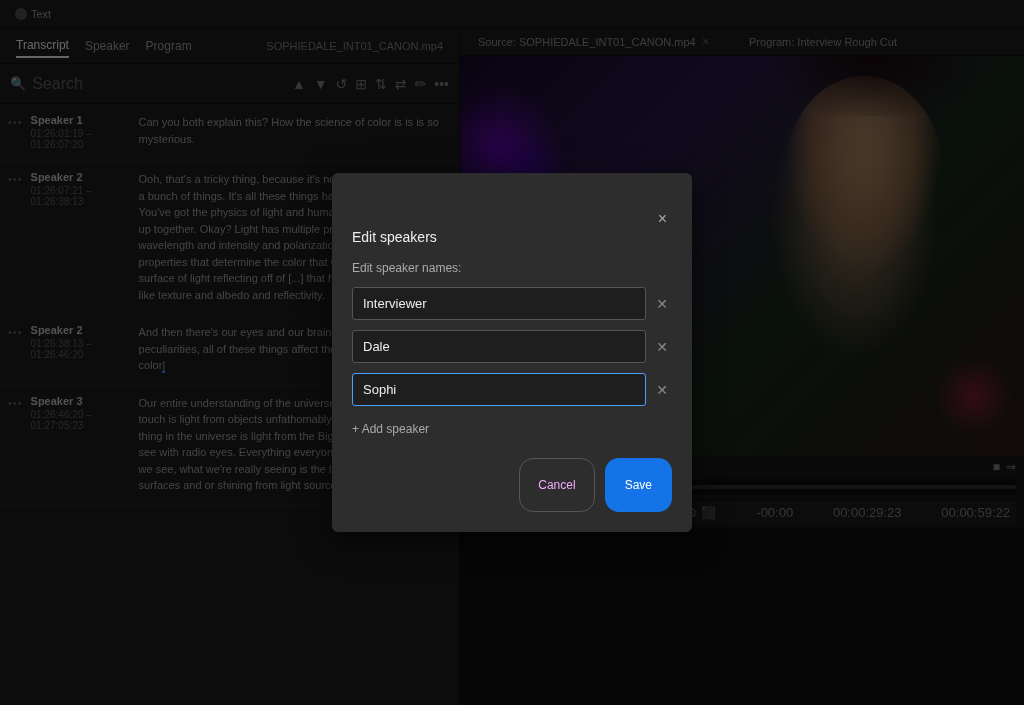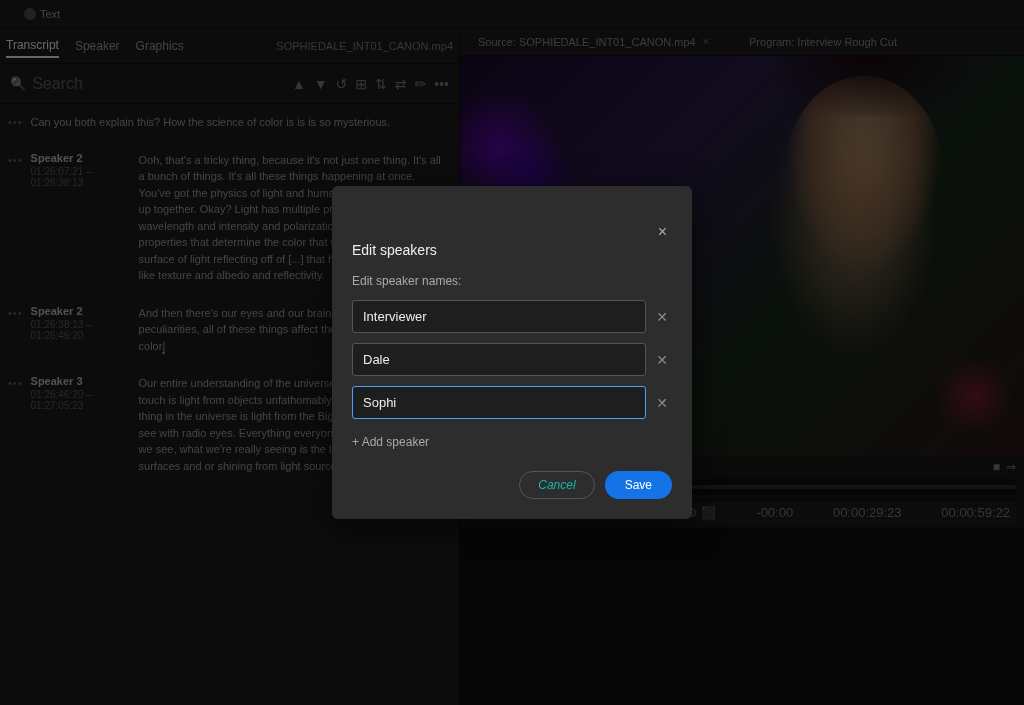--- a/index.html
+++ b/index.html
@@ -12,21 +12,21 @@
       overflow: hidden;
       position: relative;
     }
 
     
     .top-bar {
       background: #1e1e1e;
       height: 28px;
       display: flex;
       align-items: center;
-      padding: 0 24px;
+      padding: 0 15px;
       border-bottom: 1px solid #111;
       font-size: 11px;
       color: #aaa;
     }
     .top-bar-close { width: 12px; height: 12px; background: #555; border-radius: 50%; display: inline-block; margin-right: 4px; cursor: pointer; }
 
     
     .main-layout {
       display: flex;
       height: calc(705px - 28px);
@@ -37,21 +37,21 @@
       width: 460px;
       background: #1e1e1e;
       display: flex;
       flex-direction: column;
       border-right: 1px solid #111;
     }
 
     .tabs-bar {
       display: flex;
       align-items: center;
-      padding: 0 6px;
+      padding: 0 16px;
       background: #1e1e1e;
       border-bottom: 1px solid #111;
       height: 36px;
     }
     .tab {
       font-size: 12px;
       color: #aaa;
       margin-right: 16px;
       cursor: pointer;
       padding: 4px 0;
@@ -432,26 +432,25 @@
       border: none;
     }
     .modal-actions {
       display: flex;
       justify-content: flex-end;
       gap: 10px;
     }
     .btn-cancel {
       background: transparent;
       border: 1px solid #555;
-      color: #14b8a6;
+      color: #f0abfc;
       font-size: 12px;
-      padding: 6px 18px;
+      padding: 19px 18px;
       border-radius: 14px;
       cursor: pointer;
-      font-style: italic;
     }
     .btn-save {
       background: #1473e6;
       border: none;
       color: #fff;
       font-size: 12px;
       padding: 7px 20px;
       border-radius: 14px;
       cursor: pointer;
     }
@@ -464,21 +463,21 @@
   <span>Text</span>
 </div>
 
 <div class="main-layout">
 
   <div class="left-panel">
 
     <div class="tabs-bar">
       <span class="tab active">Transcript</span>
       <span class="tab">Speaker</span>
-      <span class="tab">Graphics</span>
+      <span class="tab">Program</span>
       <span class="panel-filename">SOPHIEDALE_INT01_CANON.mp4</span>
     </div>
 
     <div class="search-bar">
       <span class="search-icon-wrap">🔍</span>
       <input class="search-input" type="text" placeholder="Search" style="">
       <div class="toolbar-icons">
         <span class="toolbar-icon">▲</span>
         <span class="toolbar-icon">▼</span>
         <span class="toolbar-icon">↺</span>
@@ -487,20 +486,24 @@
         <span class="toolbar-icon">⇄</span>
         <span class="toolbar-icon">✏</span>
         <span class="toolbar-icon">•••</span>
       </div>
     </div>
 
     <div class="transcript-list">
 
       <div class="transcript-item">
         <span class="speaker-dots">•••</span>
+        <div class="speaker-info">
+          <div class="speaker-name">Speaker 1</div>
+          <div class="speaker-time">01:26:01:19 – 01:26:07:20</div>
+        </div>
         <div class="speaker-text">Can you both explain this? How the science of color is is is so mysterious.</div>
       </div>
 
       <div class="transcript-item">
         <span class="speaker-dots">•••</span>
         <div class="speaker-info">
           <div class="speaker-name">Speaker 2</div>
           <div class="speaker-time">01:26:07:21 – 01:26:38:13</div>
         </div>
         <div class="speaker-text">Ooh, that's a tricky thing, because it's not just one thing. It's all a bunch of things. It's all these things happening at once. You've got the physics of light and human perception all mixed up together. Okay? Light has multiple properties like. Like wavelength and intensity and polarization. And it's all these properties that determine the color that we actually see and the surface of light reflecting off of [...] that has its own properties to like texture and albedo and reflectivity.</div>

